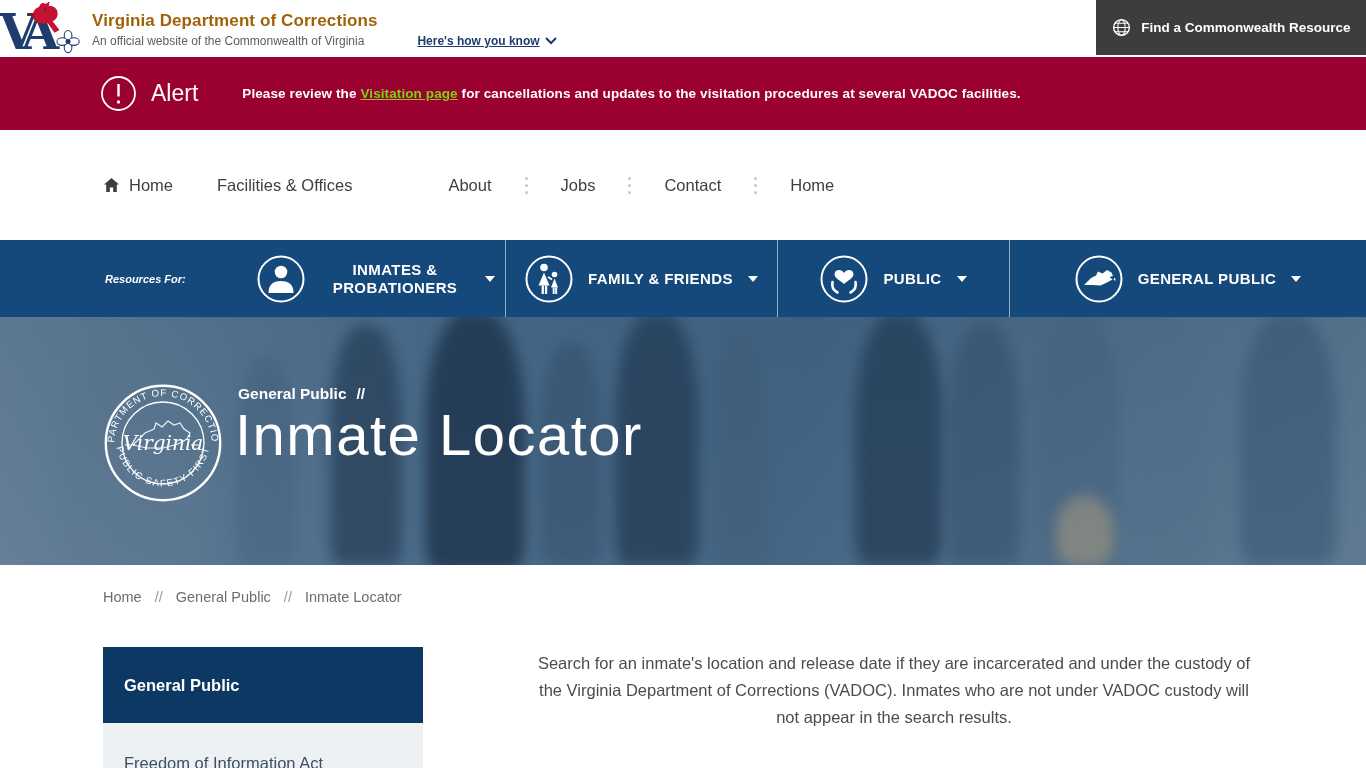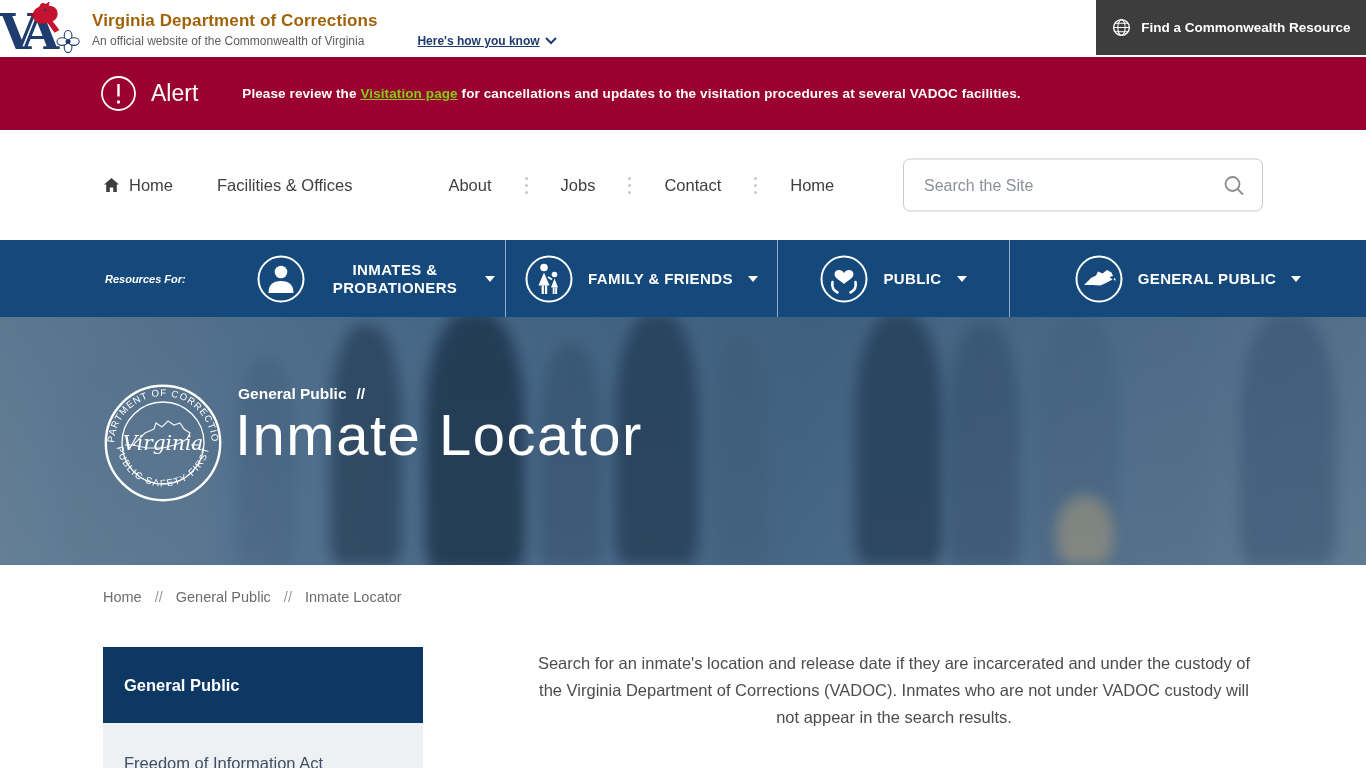--- a/index.html
+++ b/index.html
@@ -174,29 +174,20 @@
     </a>
     <span class="nav-sep">
         <i></i>
         <i></i>
         <i></i>
       </span>
     <a class="nav-link">
       <span>Home</span>
     </a>
 
-    <div class="search-wrap">
-      <input type="text" placeholder="Search the Site" style="">
-      <button class="search-btn">
-        <svg width="24" height="24" viewBox="0 0 24 24">
-          <circle cx="10.5" cy="10.5" r="7" fill="none" stroke="#8c8c8c" stroke-width="1.8"></circle>
-          <line x1="15.6" y1="15.6" x2="21" y2="21" stroke="#8c8c8c" stroke-width="1.8"></line>
-        </svg>
-      </button>
-    </div>
   </nav>
 
   <div class="resources-bar">
     <span class="res-label">Resources For:</span>
     <div class="res-menu">
 
       <div class="res-item w2">
         <svg class="res-icon" viewBox="0 0 48 48">
           <circle cx="24" cy="24" r="22.5" fill="none" stroke="#fff" stroke-width="2"></circle>
           <circle cx="24" cy="17" r="6.3" fill="#fff"></circle>

